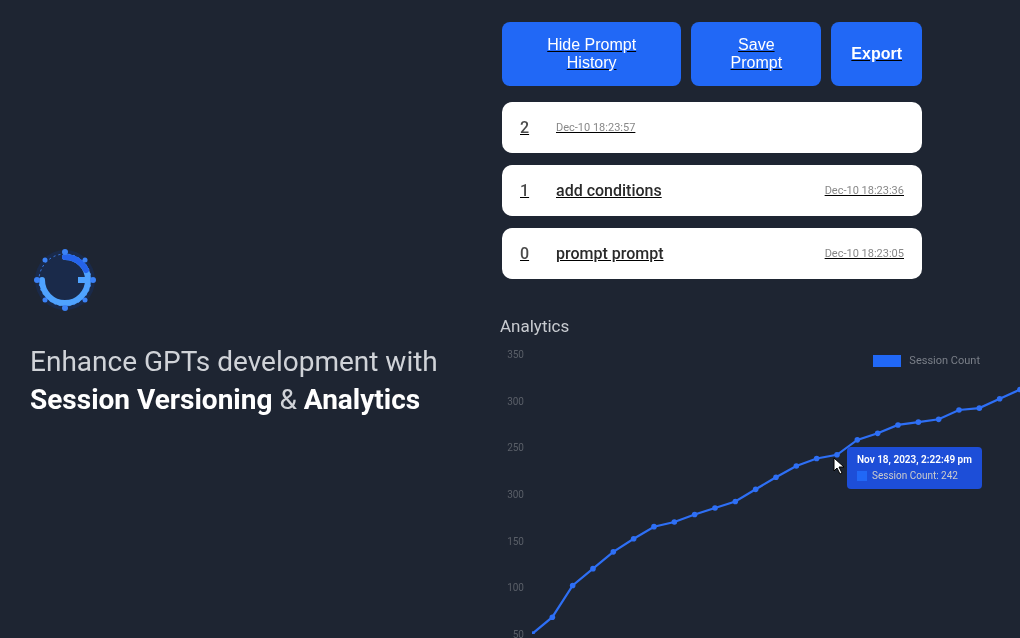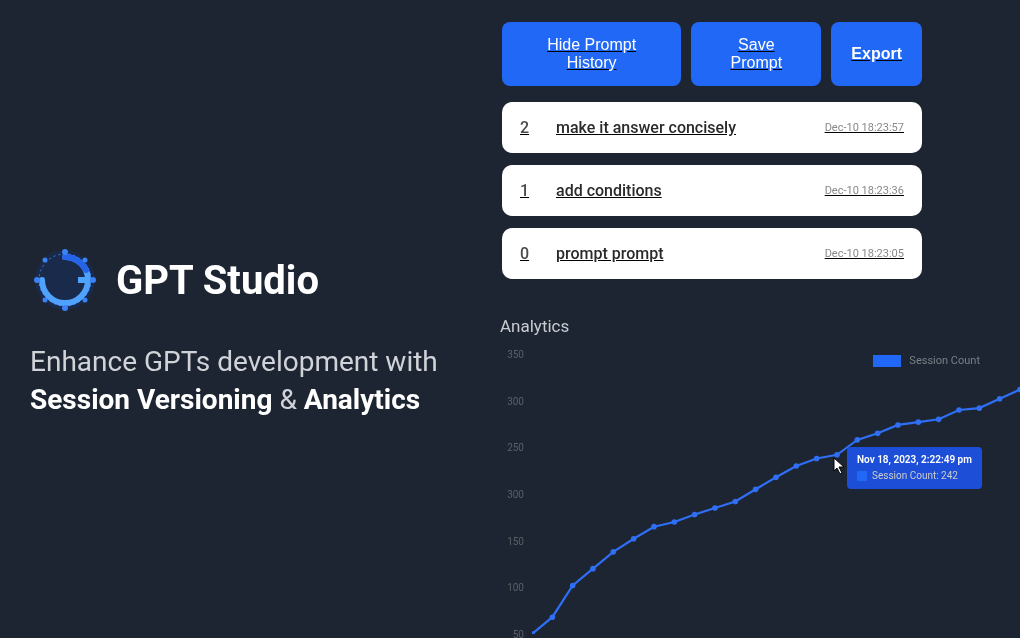--- a/index.html
+++ b/index.html
@@ -207,37 +207,35 @@
         <circle cx="35" cy="7" r="3" fill="#3b82f6"></circle>
         <circle cx="35" cy="63" r="3" fill="#3b82f6"></circle>
         <circle cx="7" cy="35" r="3" fill="#3b82f6"></circle>
         <circle cx="63" cy="35" r="3" fill="#3b82f6"></circle>
         <circle cx="15" cy="15" r="2.5" fill="#3b82f6"></circle>
         <circle cx="55" cy="15" r="2.5" fill="#3b82f6"></circle>
         <circle cx="15" cy="55" r="2.5" fill="#3b82f6"></circle>
         <circle cx="55" cy="55" r="2.5" fill="#3b82f6"></circle>
       </svg>
     </div>
-    <div class="brand-title">GPT Studio</div>
   </div>
   <div class="tagline">
     <span>Enhance GPTs development with </span><span class="bold">Session Versioning</span><span> &amp; </span><span class="bold">Analytics</span>
   </div>
 </div>
 
 <div class="right-panel">
   <div class="toolbar">
     <button class="btn">Hide Prompt History</button>
     <button class="btn">Save Prompt</button>
     <button class="btn bold">Export</button>
   </div>
   <div class="history-list">
     <div class="history-item">
       <span class="history-num">2</span>
-      <span class="history-text">make it answer concisely</span>
       <span class="history-ts">Dec-10 18:23:57</span>
     </div>
     <div class="history-item">
       <span class="history-num">1</span>
       <span class="history-text">add conditions</span>
       <span class="history-ts">Dec-10 18:23:36</span>
     </div>
     <div class="history-item">
       <span class="history-num">0</span>
       <span class="history-text">prompt prompt</span>

